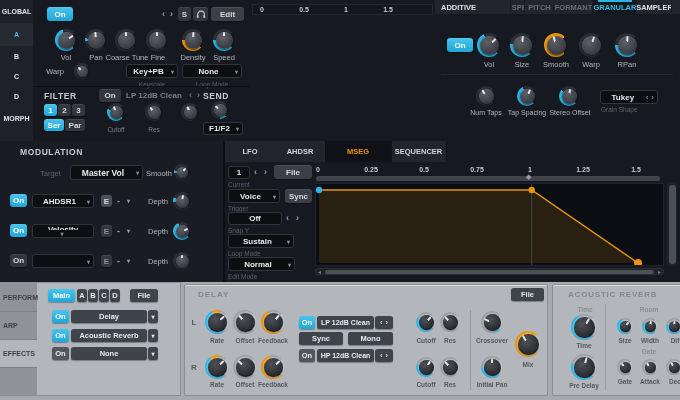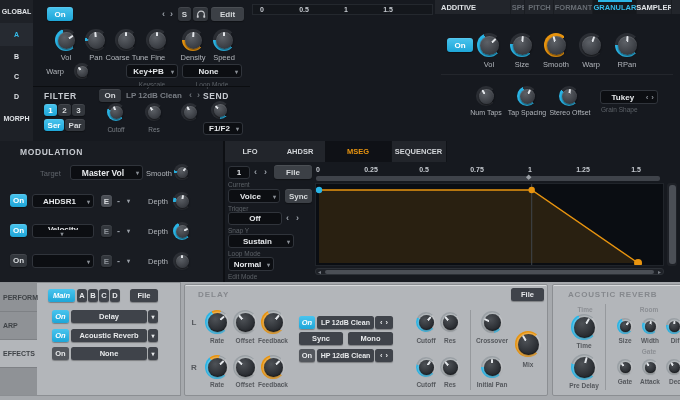--- a/index.html
+++ b/index.html
@@ -55,21 +55,21 @@
   .light .knob::before{background:radial-gradient(circle at 38% 32%, #4e5257, #24272c 75%);
       box-shadow:0 1px 2px rgba(0,0,0,.35), inset 0 -1px 1px rgba(0,0,0,.3), 0 0 0 1.5px rgba(255,255,255,.25);}
   .bl{position:absolute;font-size:6.5px;font-weight:bold;color:#55585d;transform:translateX(-50%);
       white-space:nowrap;text-align:center;}
   .gl2{position:absolute;font-size:6.5px;font-weight:bold;color:#8c8f94;transform:translateX(-50%);white-space:nowrap;}
   .panel{position:absolute;background:#b3b6ba;border:1px solid #8b8e92;border-radius:2px;
          box-shadow:inset 0 1px 0 rgba(255,255,255,.5);box-sizing:border-box;}
   .lbtn{position:absolute;display:flex;align-items:center;justify-content:center;background:#3f434a;
         color:#e8eaec;border-radius:2.5px;font-size:7.5px;font-weight:bold;cursor:default;
         box-shadow:0 1px 1px rgba(0,0,0,.3);}
-  .lbtn.cy{background:linear-gradient(#49c4ee,#1ea6d8);color:#fff;font-style:italic;}
+  .lbtn.cy{background:linear-gradient(#49c4ee,#1ea6d8);color:#fff;}
   .lbtn.gr{background:#53575d;}
   .btab{position:absolute;left:0;width:37px;display:flex;align-items:center;padding-left:3px;box-sizing:border-box;
         font-size:7px;font-weight:bold;color:#3f4347;background:#8f9296;border-bottom:1px solid #7e8185;cursor:default;}
   .btab.sel{background:#b3b6ba;}
   .tick{position:absolute;font-size:7px;font-weight:bold;color:#c6cad0;transform:translateX(-50%);white-space:nowrap;}
 </style>
 </head>
 <body>
 
 <div id="screen">
@@ -253,21 +253,21 @@
     <span class="tx">Off</span>
   </div>
   <div class="arr" style="left:286px;top:214px;">‹</div>
   <div class="arr" style="left:296px;top:214px;">›</div>
   <div class="abs" style="left:228px;top:227px;font-size:6.5px;color:#5d6268;">Snap Y</div>
   <div class="dd" style="left:228px;top:234px;width:66px;height:14px;">
     <span class="tx">Sustain</span>
     <span class="ch">▾</span>
   </div>
   <div class="abs" style="left:228px;top:250px;font-size:6.5px;color:#5d6268;">Loop Mode</div>
-  <div class="dd" style="left:228px;top:257px;width:46px;height:14px;justify-content:space-between;">
+  <div class="dd" style="left:228px;top:257px;width:67px;height:14px;justify-content:space-between;">
     <span class="tx">Normal</span>
     <span class="ch">▾</span>
   </div>
   <div class="abs" style="left:228px;top:273px;font-size:6.5px;color:#5d6268;">Edit Mode</div>
 
   <div class="tick" style="left:318px;top:166px;">0</div>
   <div class="tick" style="left:371px;top:166px;">0.25</div>
   <div class="tick" style="left:424px;top:166px;">0.5</div>
   <div class="tick" style="left:477px;top:166px;">0.75</div>
   <div class="tick" style="left:530px;top:166px;">1</div>

